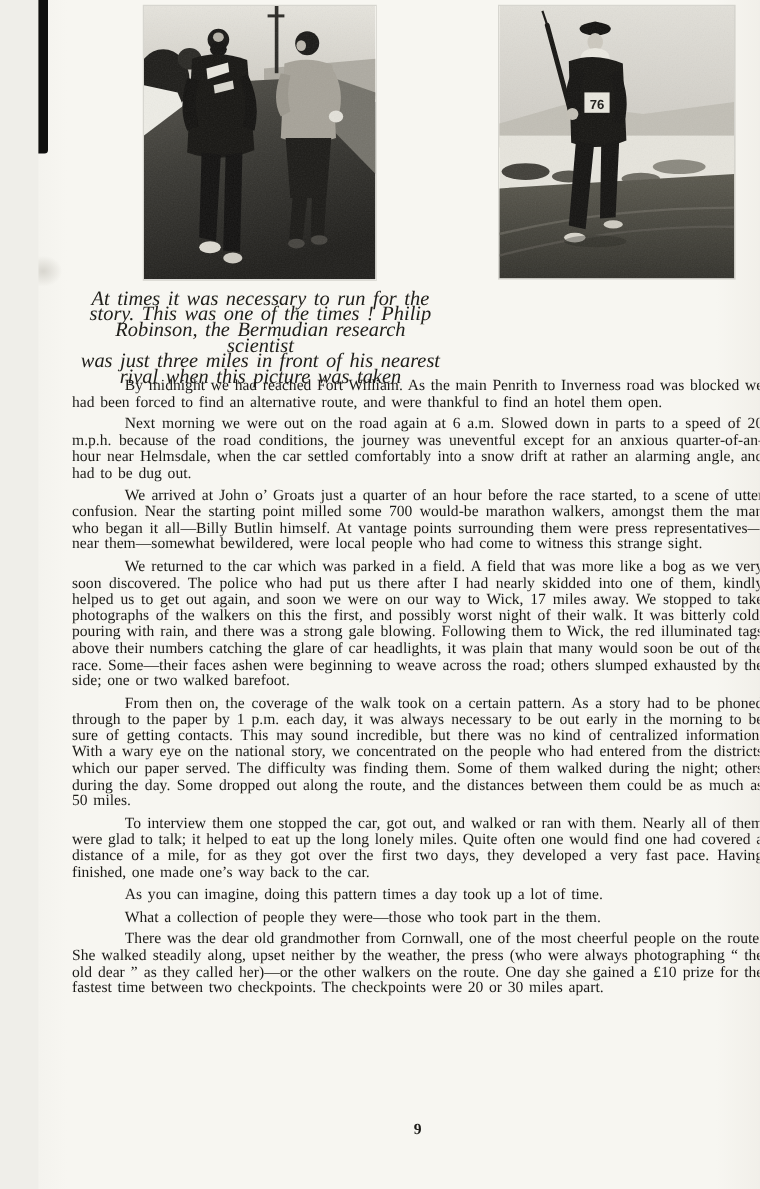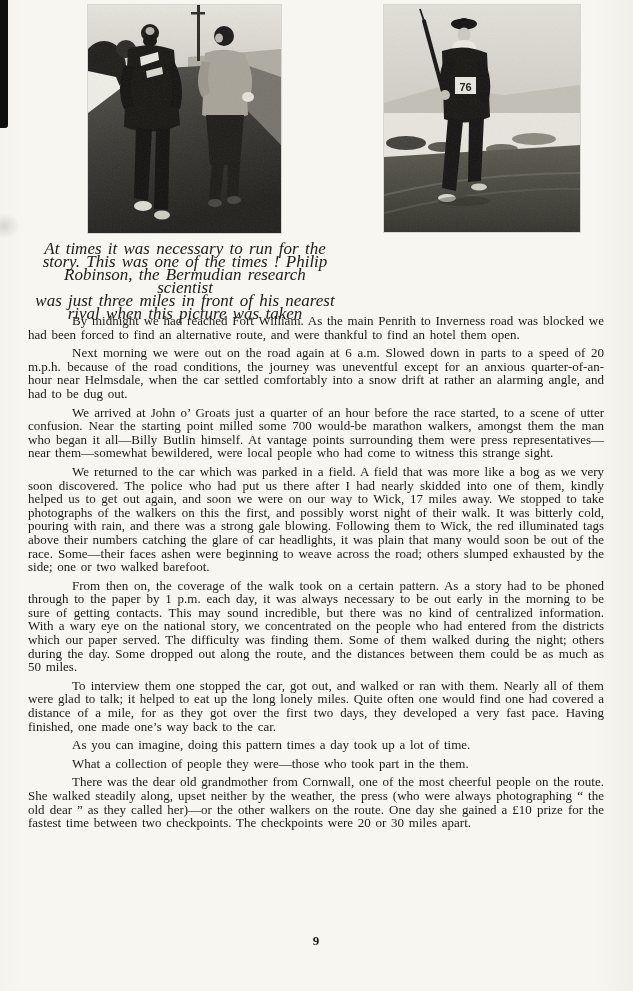--- a/index.html
+++ b/index.html
@@ -7,20 +7,21 @@
     width:633px;height:991px;
     background:#efeee9;
     font-family:"Liberation Serif","DejaVu Serif",serif;
     color:#1c1b18;
     position:relative;
     overflow:hidden;
   }
   .page{
     position:absolute;inset:0;
     background:linear-gradient(90deg,#f4f3ee 0%,#f7f6f1 4%,#f7f6f1 94%,#f1efe9 100%);
+    margin-left:32px;
   }
   .scan-strip{
     position:absolute;left:0;top:0;width:8px;height:128px;
     background:#0f0f0e;border-bottom-right-radius:3px;
   }
   .scan-smudge{
     position:absolute;left:0;top:213px;width:20px;height:26px;
     background:radial-gradient(ellipse at 20% 50%,#d8d6cf 0%,rgba(216,214,207,0) 70%);
   }
   .photo{

